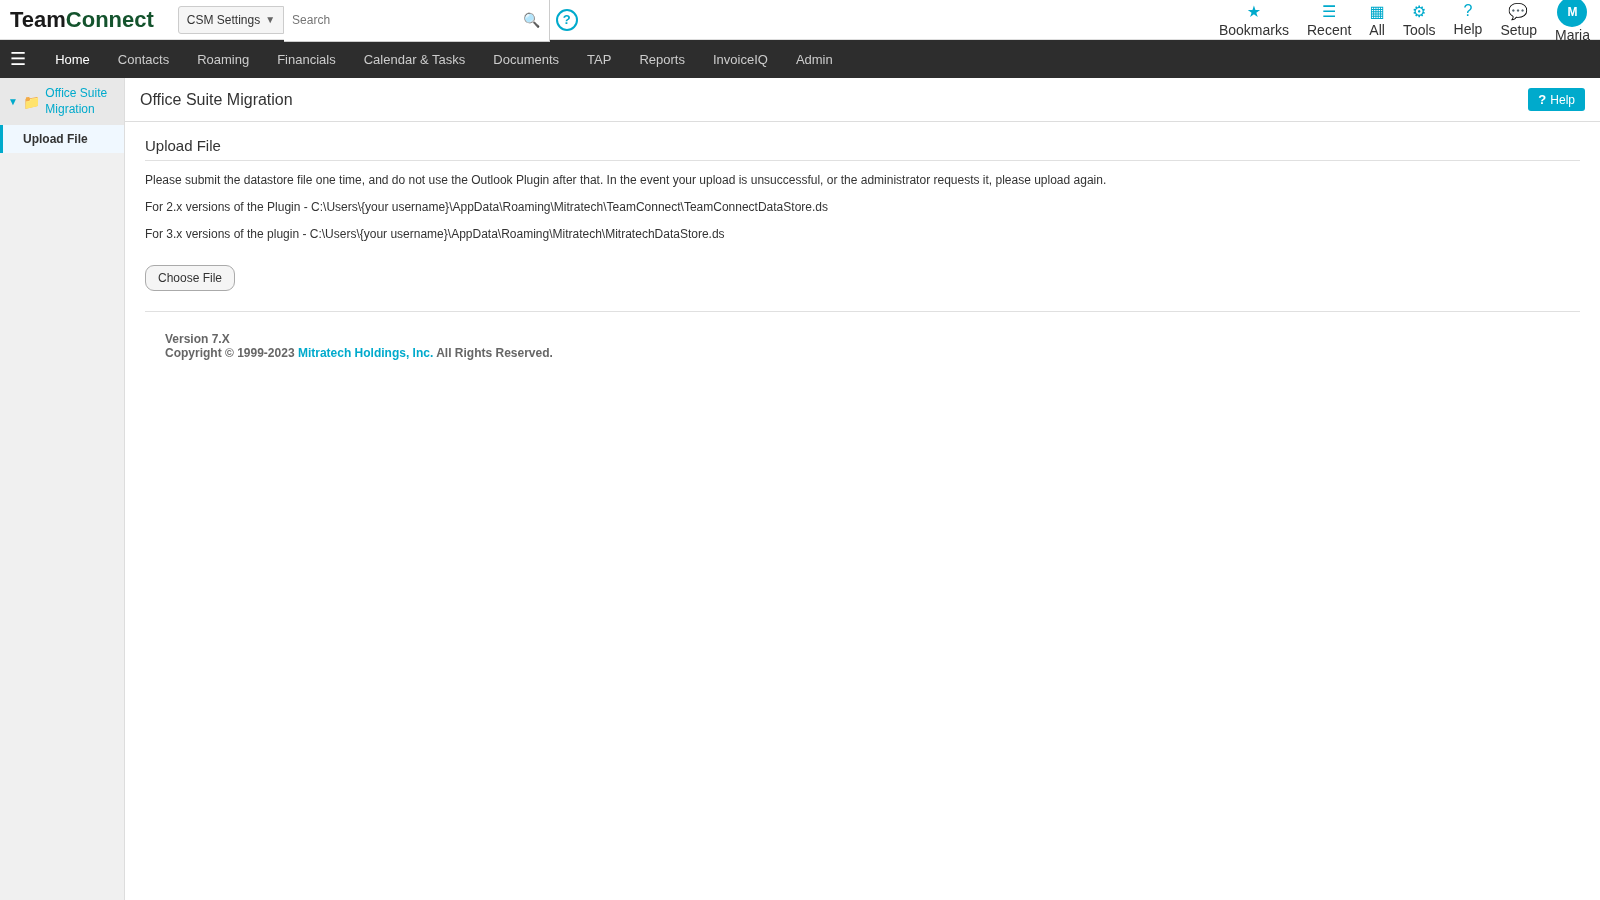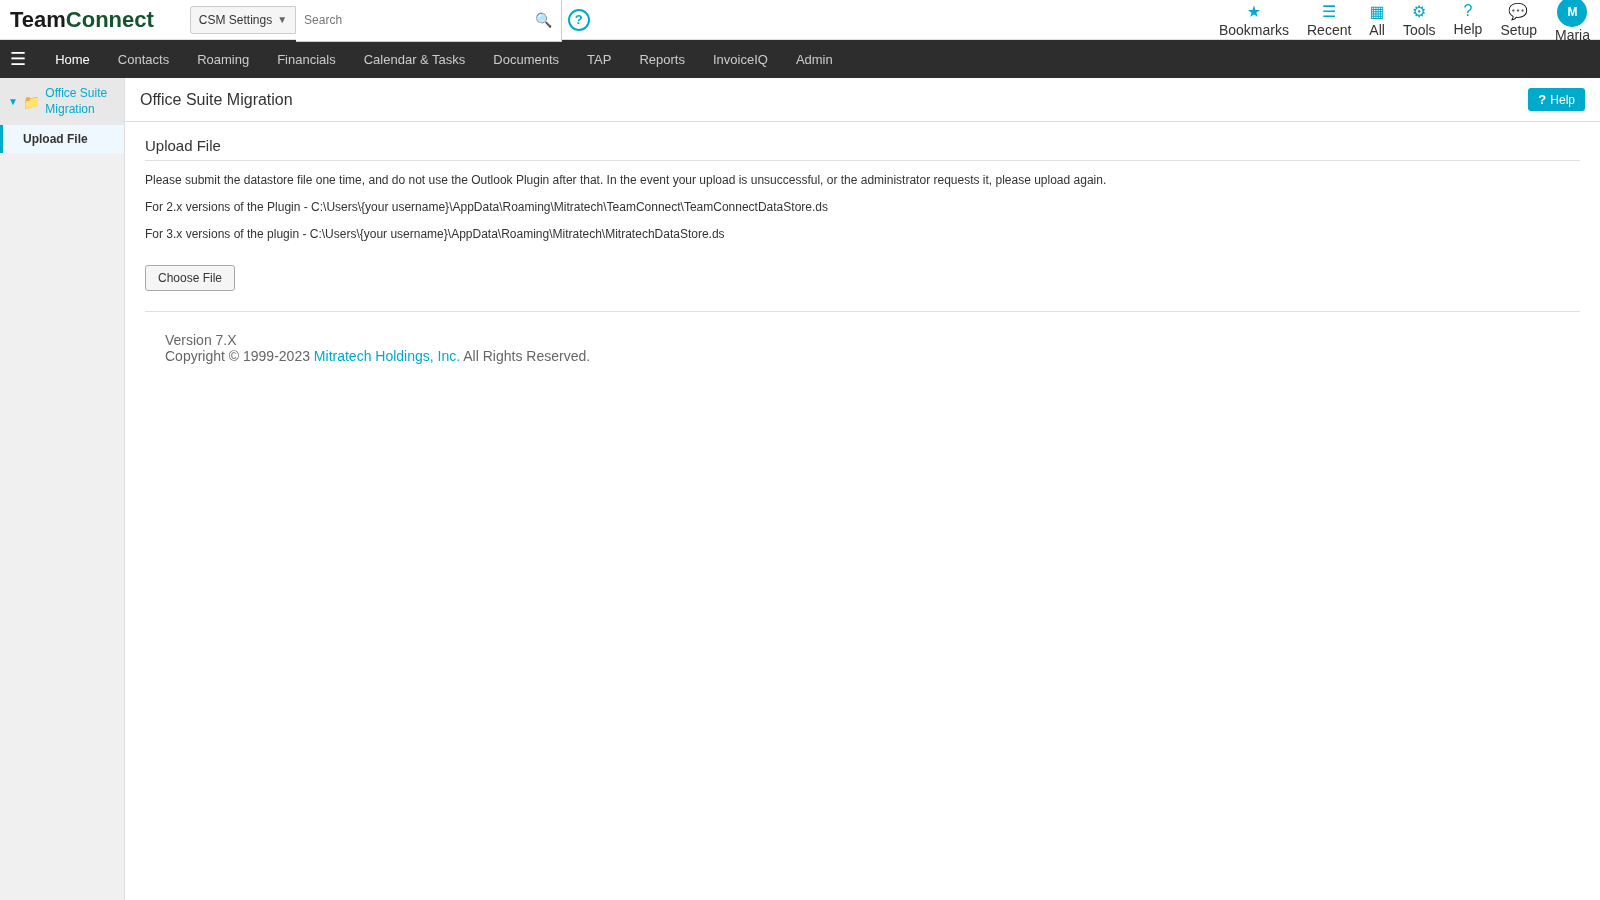--- a/index.html
+++ b/index.html
@@ -10,21 +10,21 @@
       display: flex;
       align-items: center;
       background: #fff;
       height: 40px;
       padding: 0 10px;
       border-bottom: 1px solid #ddd;
     }
     .logo {
       display: flex;
       align-items: center;
-      margin-right: 36px;
+      margin-right: 24px;
       flex-shrink: 0;
       text-align: right;
     }
     .logo-team {
       font-size: 22px;
       font-weight: bold;
       color: #1a1a1a;
     }
     .logo-connect {
       font-size: 22px;
@@ -262,39 +262,40 @@
     }
 
     
     .choose-file-area {
       margin-top: 20px;
       margin-bottom: 20px;
     }
     .choose-file-btn {
       background: #f5f5f5;
       border: 1px solid #aaa;
-      border-radius: 3px;
+      border-radius: 9px;
       padding: 5px 12px;
       font-size: 12px;
       color: #333;
       cursor: pointer;
     }
 
     
     .divider {
       border: none;
       border-top: 1px solid #e0e0e0;
       margin: 20px 0 10px 0;
     }
 
     
     .footer {
       padding: 10px 20px;
-      font-size: 14px;
+      font-size: 12px;
       color: #666;
+      font-weight: bold;
     }
     .footer a {
       color: #00aacc;
       text-decoration: none;
     }
 
     
     .avatar {
       width: 30px;
       height: 30px;

